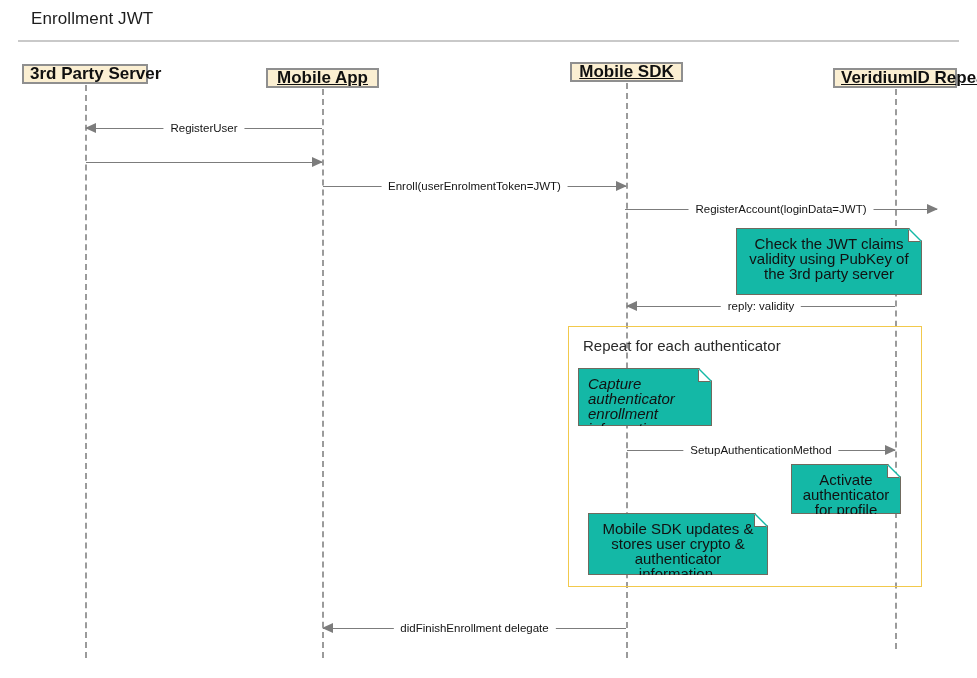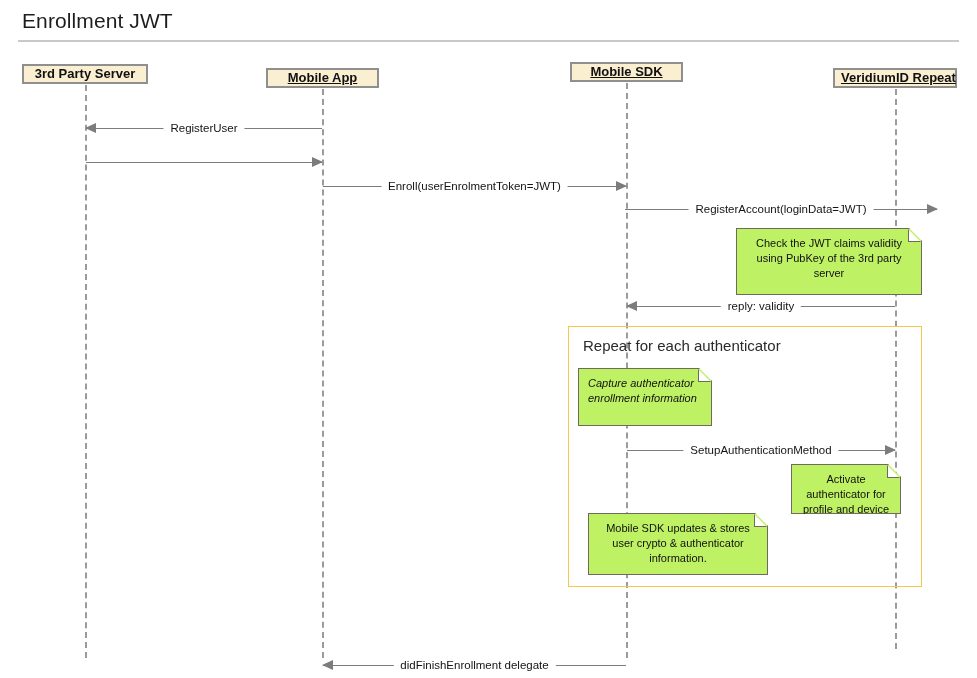--- a/index.html
+++ b/index.html
@@ -17,23 +17,23 @@
     position: relative;
     width: 977px;
     height: 678px;
     overflow: hidden;
     background: #ffffff;
   }
 
   
   .page-title {
     position: absolute;
-    left: 22px;
+    left: 31px;
     top: 9px;
-    font-size: 21px;
+    font-size: 17px;
     font-weight: 400;
     color: #1d1d1d;
     letter-spacing: 0.1px;
     white-space: nowrap;
   }
   .title-rule {
     position: absolute;
     left: 18px;
     top: 40px;
     width: 941px;
@@ -50,21 +50,21 @@
 
   
   .participant {
     position: absolute;
     box-sizing: border-box;
     background: #fbefd2;
     border: 2px solid #8f8f8f;
     height: 20px;
     line-height: 16px;
     text-align: center;
-    font-size: 13px;
+    font-size: 17px;
     font-weight: bold;
     color: #101010;
     white-space: nowrap;
     padding: 0 6px;
   }
   .participant.u span { text-decoration: underline; }
 
   
   .msg { position: absolute; height: 18px; }
   .msg .line {
@@ -101,23 +101,23 @@
   }
   .arrow.left {
     left: -1px;
     border-right: 11px solid #7c7c7c;
   }
 
   
   .note {
     position: absolute;
     box-sizing: border-box;
-    background: #bef264;
+    background: #14b8a6;
     border: 1.6px solid #6f6a5e;
-    font-size: 11px;
+    font-size: 15px;
     line-height: 15px;
     color: #111111;
     padding: 7px 9px 7px 9px;
     text-align: center;
     clip-path: polygon(0 0, calc(100% - 13px) 0, 100% 13px, 100% 100%, 0 100%);
   }
   .note.left-align { text-align: left; }
   .note .fold {
     position: absolute;
     top: 0;
@@ -222,19 +222,19 @@
   <div class="note" style="left:791px; top:464px; width:110px; height:50px;">
     <span class="fold"></span>
     <span>Activate authenticator for profile and device</span>
   </div>
 
   <div class="note" style="left:588px; top:513px; width:180px; height:62px;">
     <span class="fold"></span>
     <span>Mobile SDK updates &amp; stores user crypto &amp; authenticator information.</span>
   </div>
 
-  <div class="msg" style="left:323px; top:656px; width:303px;text-align:center;">
+  <div class="msg" style="left:323px; top:619px; width:303px;text-align:center;">
     <div class="line"></div>
     <div class="arrow left"></div>
     <div class="label">didFinishEnrollment delegate</div>
   </div>
 
 </div>
 
 </body></html>

